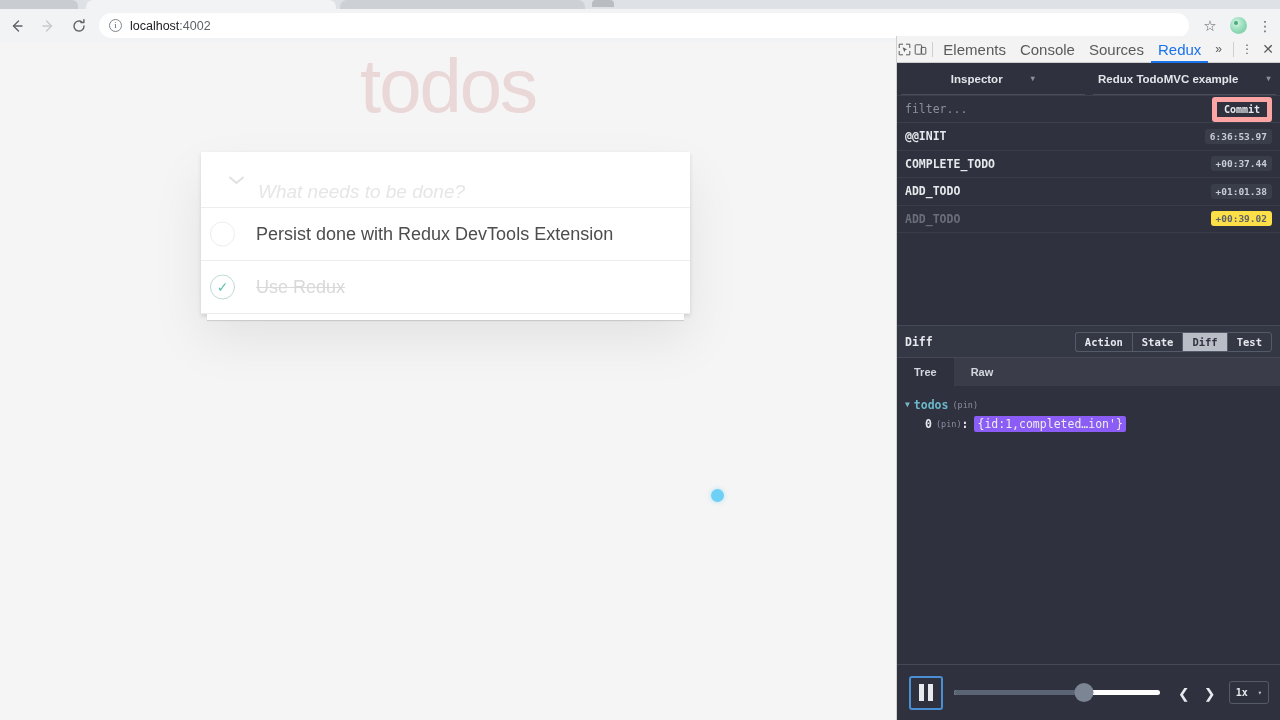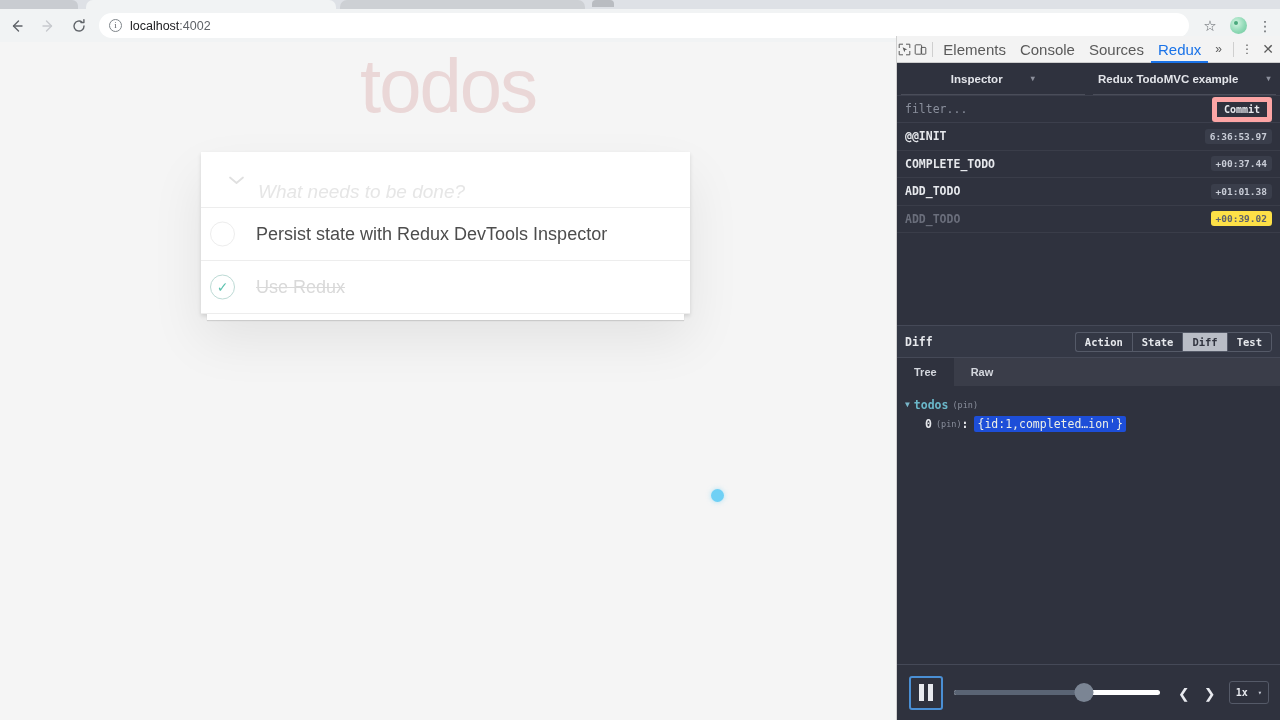--- a/index.html
+++ b/index.html
@@ -209,21 +209,21 @@
   .tree-tabs-fill { flex: 1; }
 
   .tree-body { padding: 9px 8px; font-size: 11.5px; }
   .tree-row { display: flex; align-items: center; height: 19px; }
   .tree-arrow { color: #79b6c9; font-size: 8px; margin-right: 4px; }
   .tree-key { color: #6ab7c9; font-weight: bold; }
   .tree-pin { color: #8a8f9c; font-size: 8.5px; margin-left: 4px; }
   .tree-child { padding-left: 20px; }
   .tree-index { color: #e6e8ec; font-weight: bold; }
   .tree-value {
-    background: #1d4ed8; color: #eef0e6; border-radius: 2px;
+    background: #8b5cf6; color: #eef0e6; border-radius: 2px;
     padding: 1px 3px; margin-left: 6px; font-size: 11.5px;
   }
 
   .player-bar {
     position: absolute; left: 0; bottom: 0; width: 384px; height: 56px;
     background: #2f323e; border-top: 1px solid #454957;
     display: flex; align-items: center; padding: 0 12px;
   }
   .pause-btn {
     width: 34px; height: 34px; border: 2px solid #4a8fd4; border-radius: 3px;
@@ -297,21 +297,21 @@
         <div class="toggle-all-chevron">
           <svg width="19" height="12" viewBox="0 0 19 12">
               <path d="M3 3.5 L9.5 9 L16 3.5" fill="none" stroke="#e0e0e0" stroke-width="1.8" stroke-linecap="round" stroke-linejoin="round"></path>
             </svg>
         </div>
         <input class="new-todo-input" type="text" placeholder="What needs to be done?" style="">
       </div>
 
       <div class="todo-item">
         <div class="toggle-box"></div>
-        <div class="todo-label">Persist state with Redux DevTools Inspector</div>
+        <div class="todo-label">Persist done with Redux DevTools Extension</div>
       </div>
 
       <div class="todo-item">
         <div class="toggle-box checked"></div>
         <div class="todo-label done">Use Redux</div>
       </div>
 
     </div>
 
     <div class="cursor-dot" style="left: 711px; background: rgb(111, 208, 245);"></div>

